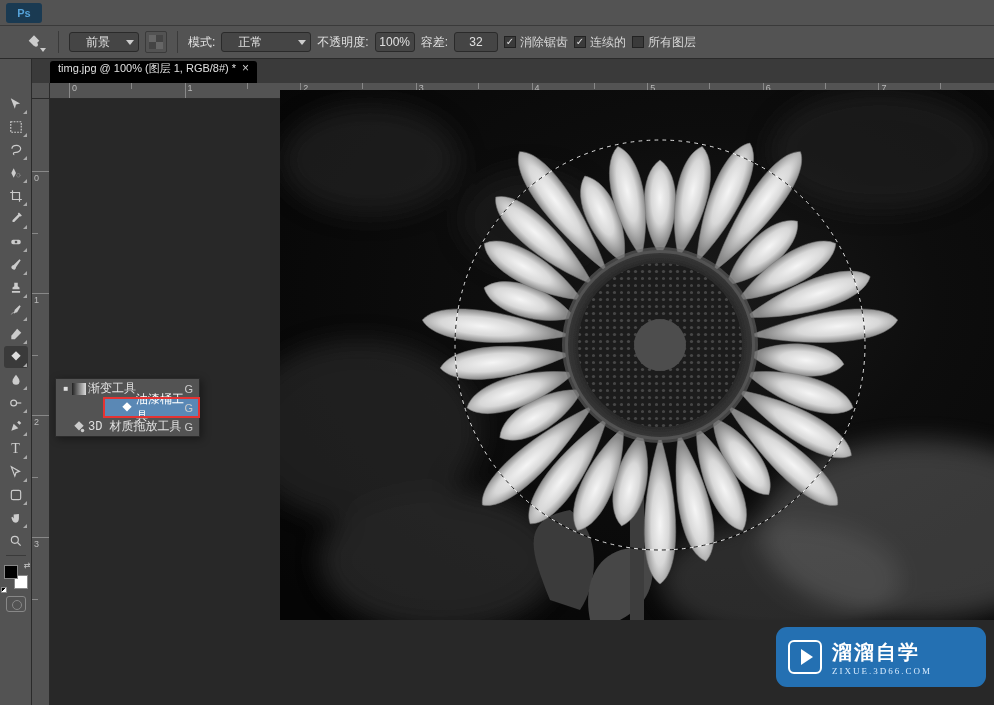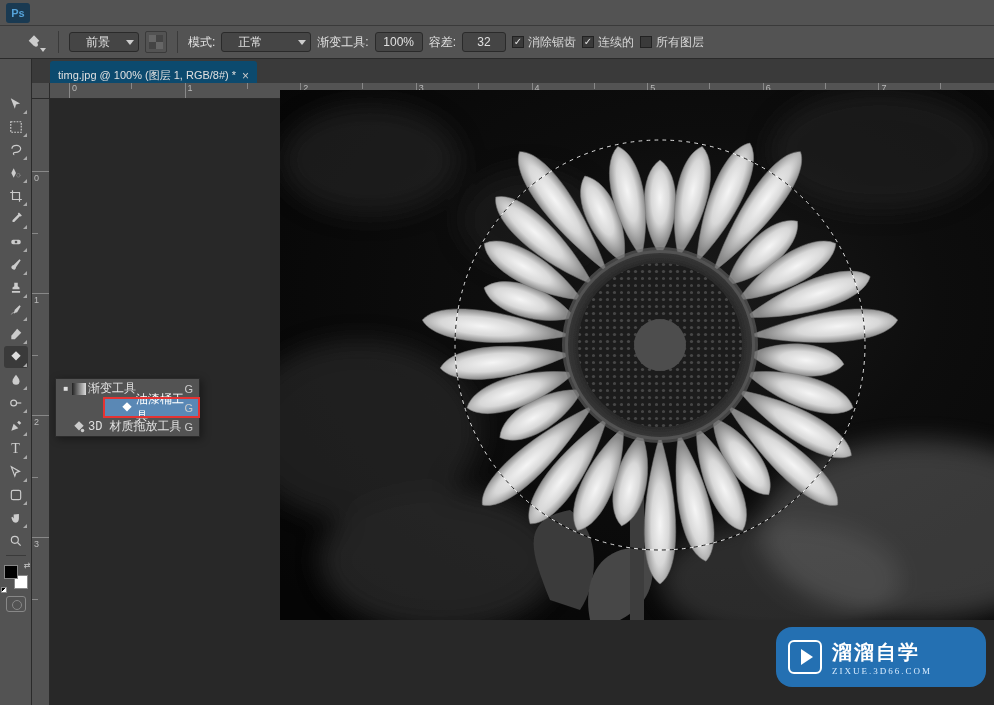--- a/index.html
+++ b/index.html
@@ -1,32 +1,32 @@
 <!DOCTYPE html>
 <html><head>
 <meta charset="utf-8">
 <style>
 * { margin: 0; padding: 0; box-sizing: border-box; font-family: "Microsoft YaHei", Arial, sans-serif; user-select: none; }
 body { background: #535353; color: #d8d8d8; width: 994px; height: 705px; overflow: hidden; position: relative; font-size: 12px; }
 
 
 .menubar { height: 25px; background: #535353; display: flex; align-items: center; padding-left: 6px; }
-.ps-logo { width: 24px; height: 20px; background: #1a3a52; border-radius: 3px; display: flex; align-items: center; justify-content: center; color: #55a2d8; font-weight: bold; font-size: 11px; margin-right: 10px; }
+.ps-logo { width: 36px; height: 20px; background: #1a3a52; border-radius: 3px; display: flex; align-items: center; justify-content: center; color: #55a2d8; font-weight: bold; font-size: 11px; margin-right: 10px; }
 .menubar .menu-item { padding: 0 10px; font-size: 12px; color: #e0e0e0; cursor: pointer; }
 
 
 .options { height: 34px; background: #535353; border-top: 1px solid #3a3a3a; border-bottom: 1px solid #2a2a2a; display: flex; align-items: center; padding-left: 20px; gap: 6px; }
 .tool-ind { width: 28px; height: 24px; display: flex; align-items: center; justify-content: center; position: relative; }
 .bucket-svg { width: 16px; height: 16px; }
 .drop { width: 0; height: 0; border-left: 3px solid transparent; border-right: 3px solid transparent; border-top: 4px solid #ccc; position: absolute; bottom: 2px; right: 2px; }
 .sep { width: 1px; height: 22px; background: #3a3a3a; margin: 0 4px; }
 .select { background: #454545; border: 1px solid #2a2a2a; border-radius: 3px; height: 20px; padding: 0 18px 0 16px; color: #e0e0e0; font-size: 12px; min-width: 70px; display: inline-flex; align-items: center; position: relative; }
 .select::after { content: ""; position: absolute; right: 4px; top: 7px; width: 0; height: 0; border-left: 4px solid transparent; border-right: 4px solid transparent; border-top: 5px solid #ccc; }
 .lbl { color: #e0e0e0; font-size: 12px; }
-.numbox { background: #454545; border: 1px solid #2a2a2a; border-radius: 3px; height: 20px; width: 48px; display: inline-flex; align-items: center; justify-content: center; color: #e0e0e0; font-size: 12px; }
+.numbox { background: #454545; border: 1px solid #2a2a2a; border-radius: 3px; height: 20px; width: 40px; display: inline-flex; align-items: center; justify-content: center; color: #e0e0e0; font-size: 12px; }
 .checkbox { width: 12px; height: 12px; background: #3a3a3a; border: 1px solid #222; display: inline-flex; align-items: center; justify-content: center; margin-right: 4px; }
 .checkbox.checked::before { content: "✓"; font-size: 10px; color: #e0e0e0; line-height: 1; }
 .chk-wrap { display: inline-flex; align-items: center; }
 .small-icon-box { width: 22px; height: 22px; display: flex; align-items: center; justify-content: center; border: 1px solid #3a3a3a; border-radius: 2px; }
 
 
 .extraspine { position: absolute; top: 60px; left: 0; width: 10px; height: 14px; background: #535353; }
 .extraspine::before { content:""; position:absolute; left:2px; top:4px; width:6px; height:1px; background:#888; box-shadow:0 2px #888, 0 4px #888;}
 .workspace { display: flex; height: calc(705px - 59px); }
 .tools { width: 32px; background: #535353; border-right: 1px solid #2a2a2a; padding-top: 34px; display: flex; flex-direction: column; align-items: center; gap: 1px; position: relative; }
@@ -37,21 +37,21 @@
 .sw-back { position: absolute; right: 0; bottom: 0; width: 14px; height: 14px; background: #fff; border: 1px solid #888; }
 .sw-front { position: absolute; left: 0; top: 0; width: 14px; height: 14px; background: #000; border: 1px solid #888; }
 .mini-arrow { position:absolute; top:-4px; right:-3px; font-size:8px; color:#ccc;}
 .mini-def { position:absolute; bottom:-4px; left:-3px; width:6px; height:6px; border:1px solid #888; background:linear-gradient(135deg,#000 50%,#fff 50%);}
 .mask-btn { width: 20px; height: 16px; margin-top:6px; border:1px solid #888; border-radius:3px; position:relative; }
 .mask-btn::before{ content:""; position:absolute; left:5px; top:3px; width:8px; height:8px; border:1px solid #888; border-radius:50%;}
 
 
 .content { flex: 1; display: flex; flex-direction: column; background: #282828; }
 .tabstrip { height: 24px; background: #3a3a3a; display: flex; align-items: flex-end; padding-left: 18px; }
-.tab { background: #0c4a6e; height: 22px; padding: 0 8px; display: inline-flex; align-items: flex-end; gap: 6px; font-size: 11px; color: #e0e0e0; border-radius: 3px 3px 0 0; }
+.tab { background: #000000; height: 22px; padding: 0 8px; display: inline-flex; align-items: flex-start; gap: 6px; font-size: 11px; color: #e0e0e0; border-radius: 3px 3px 0 0; }
 .tab-close { color: #ccc; font-size: 12px; }
 
 
 .canvas-area { flex: 1; position: relative; background: #282828; }
 .hruler { position: absolute; top: 0; left: 18px; right: 0; height: 16px; background: #535353; border-bottom: 1px solid #2a2a2a; display: flex; overflow: hidden; }
 .vruler { position: absolute; top: 16px; left: 0; bottom: 0; width: 18px; background: #535353; border-right: 1px solid #2a2a2a; display: flex; flex-direction: column; overflow: hidden; }
 .rcorner { position: absolute; top: 0; left: 0; width: 18px; height: 16px; background: #535353; border-right: 1px solid #2a2a2a; border-bottom: 1px solid #2a2a2a; }
 .tick-h { width: 122px; height: 16px; color: #bbb; font-size: 9px; padding-left: 2px; display: flex; align-items: flex-start; border-left: 1px solid #888; position:relative;}
 .tick-h::after{content:"";position:absolute;left:61px;top:0;width:1px;height:6px;background:#888;}
 .tick-v { height: 122px; width: 18px; color: #bbb; font-size: 9px; display: flex; justify-content: flex-start; border-top: 1px solid #888; writing-mode: horizontal-tb; padding-top:1px; padding-left:2px; position:relative;}
@@ -64,21 +64,21 @@
 .flyout { position: absolute; top: 378px; left: 55px; width: 145px; background: #535353; border: 1px solid #2a2a2a; box-shadow: 2px 2px 8px rgba(0,0,0,.4); }
 .fly-row { height: 19px; display: flex; align-items: center; padding: 0 6px; font-size: 12px; color: #e0e0e0; }
 .fly-row.sel { background: #5a88b5; color: #fff; margin-left: 48px; }
 .fly-row.highlight { outline: 2px solid #e53333; outline-offset: -1px; }
 .fly-dot { width: 8px; text-align: center; font-size: 8px; }
 .fly-ico { width: 18px; display: flex; align-items: center; justify-content: center; }
 .fly-lbl { flex: 1; font-family: Liberation Mono, monospace; }
 .fly-key { color: #ccc; font-size: 11px; }
 
 
-.watermark { position: absolute; right: 8px; bottom: 18px; width: 210px; height: 60px; background: rgba(36,118,190,0.92); border-radius: 16px; display: flex; align-items: center; padding: 0 12px; gap: 10px; }
+.watermark { position: absolute; right: 8px; bottom: 18px; width: 210px; height: 60px; background: rgba(36,118,190,0.92); border-radius: 11px; display: flex; align-items: center; padding: 0 12px; gap: 10px; }
 .wm-play { width: 34px; height: 34px; border: 2px solid #fff; border-radius: 6px; display: flex; align-items: center; justify-content: center; }
 .wm-play::before { content: ""; width: 0; height: 0; border-top: 8px solid transparent; border-bottom: 8px solid transparent; border-left: 12px solid #fff; margin-left: 3px; }
 .wm-text { color: #fff; }
 .wm-big { font-size: 20px; font-weight: bold; letter-spacing: 2px; }
 .wm-small { font-size: 9px; letter-spacing: 2px; color: #d8ecff; font-family: Liberation Serif, serif; }
 </style>
 </head>
 <body>
 
 <div class="menubar">
@@ -101,21 +101,21 @@
         <rect width="14" height="14" fill="#444"></rect>
         <rect x="0" y="0" width="7" height="7" fill="#666"></rect>
         <rect x="7" y="7" width="7" height="7" fill="#666"></rect>
       </svg>
   </div>
   <div class="sep"></div>
   <span class="lbl">模式:</span>
   <div class="select" style="min-width:90px">
       <span>正常</span>
     </div>
-  <span class="lbl">渐变工具:</span>
+  <span class="lbl">不透明度:</span>
   <div class="numbox">
       <span>100%</span>
     </div>
   <span class="lbl">容差:</span>
   <div class="numbox" style="width:44px">
       <span>32</span>
     </div>
   <label class="chk-wrap">
       <span class="checkbox checked"></span>
       <span>消除锯齿</span>

